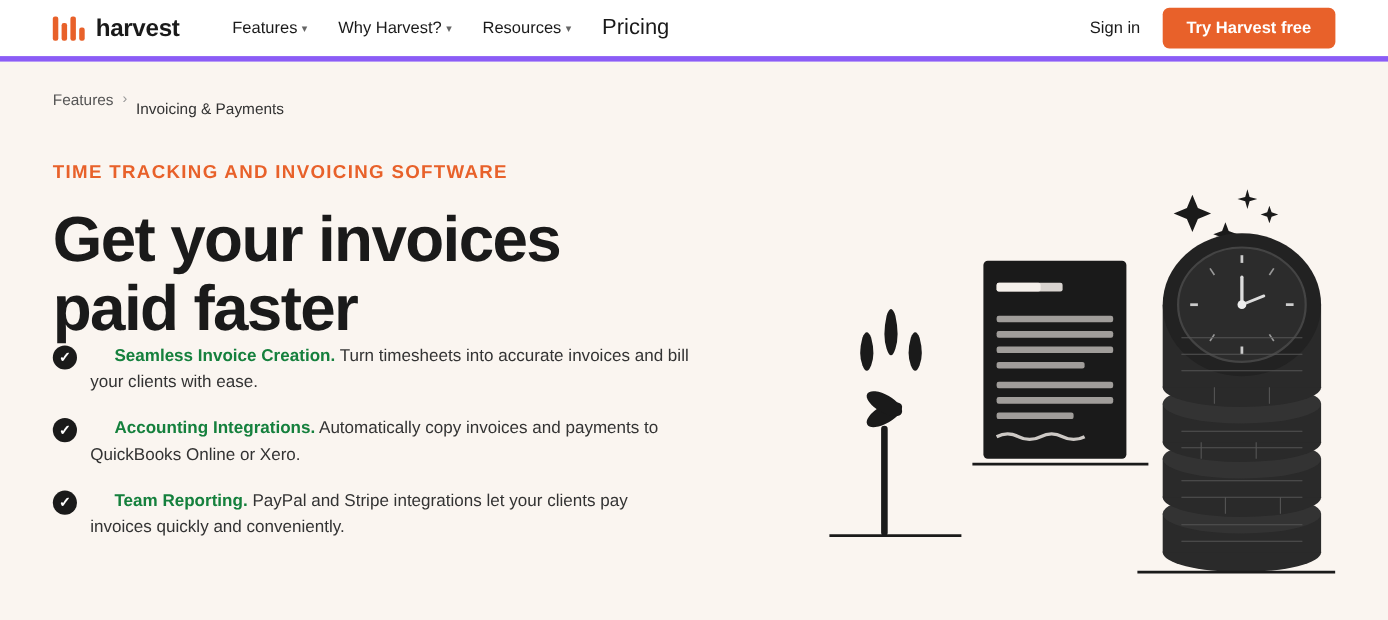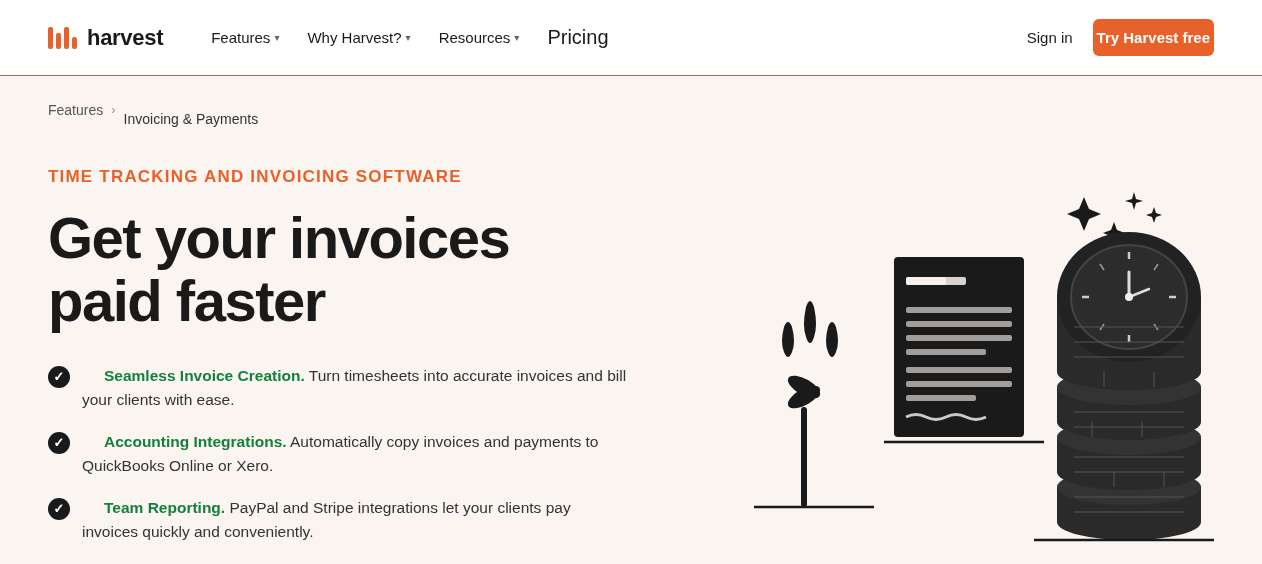--- a/index.html
+++ b/index.html
@@ -11,22 +11,22 @@
       min-height: 564px;
       overflow-x: hidden;
     }
 
     
     nav {
       background: #fff;
       display: flex;
       align-items: center;
       padding: 0 48px;
-      height: 76px;
-      border-bottom: 1px solid #8b5cf6;
+      height: 56px;
+      border-bottom: 5px solid #8b5cf6;
     }
     .logo-area {
       display: flex;
       align-items: center;
       gap: 10px;
       margin-right: 36px;
       text-decoration: none;
     }
     .logo-icon {
       display: flex;
@@ -89,21 +89,21 @@
       color: #1a1a1a;
       font-weight: 500;
       cursor: pointer;
       text-decoration: none;
     }
     .try-free-btn {
       background: #e8612a;
       color: #fff;
       border: none;
       border-radius: 6px;
-      padding: 10px 4px;
+      padding: 10px 22px;
       font-size: 15px;
       font-weight: 700;
       cursor: pointer;
       white-space: nowrap;
     }
 
     
     .breadcrumb {
       padding: 16px 48px 10px;
       display: flex;
@@ -145,21 +145,20 @@
       letter-spacing: 1.2px;
       text-transform: uppercase;
       margin-bottom: 20px;
     }
     .hero-headline {
       font-size: 58px;
       font-weight: 800;
       color: #1a1a1a;
       line-height: 1.08;
       letter-spacing: -1.5px;
-      margin-bottom: 32px;
     }
     .feature-list {
       list-style: none;
       display: flex;
       flex-direction: column;
       gap: 18px;
     }
     .feature-item {
       display: flex;
       align-items: flex-start;

